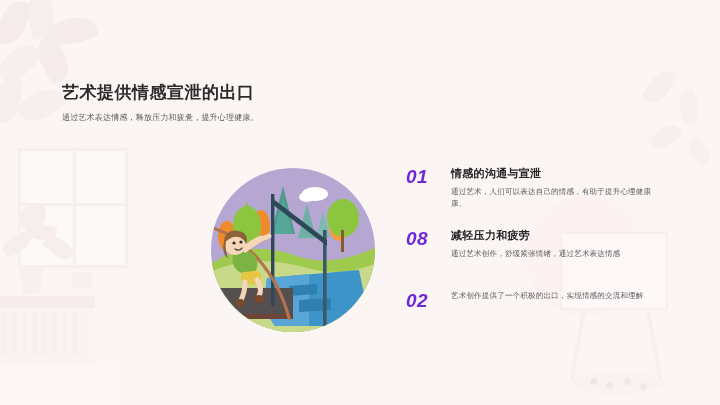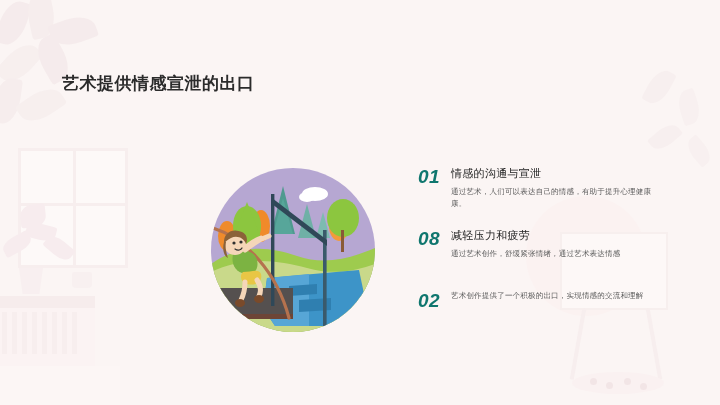--- a/index.html
+++ b/index.html
@@ -158,21 +158,21 @@
     top: 22px;
     font-size: 24px;
     font-weight: bold;
     letter-spacing: 1px;
     color: #ea3550;
     white-space: nowrap;
   }
   .subtitle {
     position: absolute;
     left: 62px;
-    top: 72px;
+    top: 81px;
     font-size: 17px;
     font-weight: bold;
     color: #2b2b2b;
     letter-spacing: 0.5px;
     white-space: nowrap;
   }
   .subdesc {
     position: absolute;
     left: 62px;
     top: 112px;
@@ -207,30 +207,29 @@
     margin-bottom: 6px;
   }
   .item-num {
     position: absolute;
     left: 0;
     top: 0;
     width: 40px;
     font-size: 19px;
     font-weight: bold;
     font-style: italic;
-    color: #0f766e;
+    color: #6d28d9;
     letter-spacing: 0.5px;
-    margin-left: 12px;
   }
   .item-body {
     margin-left: 45px;
   }
   .item-head {
     font-size: 11px;
-    font-weight: normal;
+    font-weight: bold;
     color: #222222;
     letter-spacing: 0.3px;
     margin-bottom: 5px;
   }
   .item-desc {
     font-size: 7.5px;
     line-height: 1.55;
     color: #5b5b5b;
     letter-spacing: 0.2px;
     width: 205px;
@@ -284,20 +283,21 @@
     <div class="wm-easel-leg" style="left:576px; transform:rotate(10deg);"></div>
     <div class="wm-easel-leg" style="left:652px; transform:rotate(-10deg);"></div>
     <div class="wm-palette"></div>
     <div class="wm-palette-dot" style="left:590px; top:378px;"></div>
     <div class="wm-palette-dot" style="left:606px; top:382px;"></div>
     <div class="wm-palette-dot" style="left:624px; top:378px;"></div>
     <div class="wm-palette-dot" style="left:640px; top:383px;"></div>
   </div>
 
   <div class="subtitle">艺术提供情感宣泄的出口</div>
+  <div class="subdesc">通过艺术表达情感，释放压力和疲惫，提升心理健康。</div>
 
   <div class="illo-wrap">
     <svg class="illo-svg" width="164" height="164" viewBox="0 0 164 164" xmlns="http://www.w3.org/2000/svg">
 
       <rect x="0" y="0" width="164" height="164" fill="#b6a7d2"></rect>
 
       <ellipse cx="104" cy="26" rx="13" ry="7" fill="#ffffff"></ellipse>
       <ellipse cx="96" cy="29" rx="8" ry="5" fill="#ffffff"></ellipse>
 
       <polygon points="72,18 84,66 60,66" fill="#4f9a8f"></polygon>

